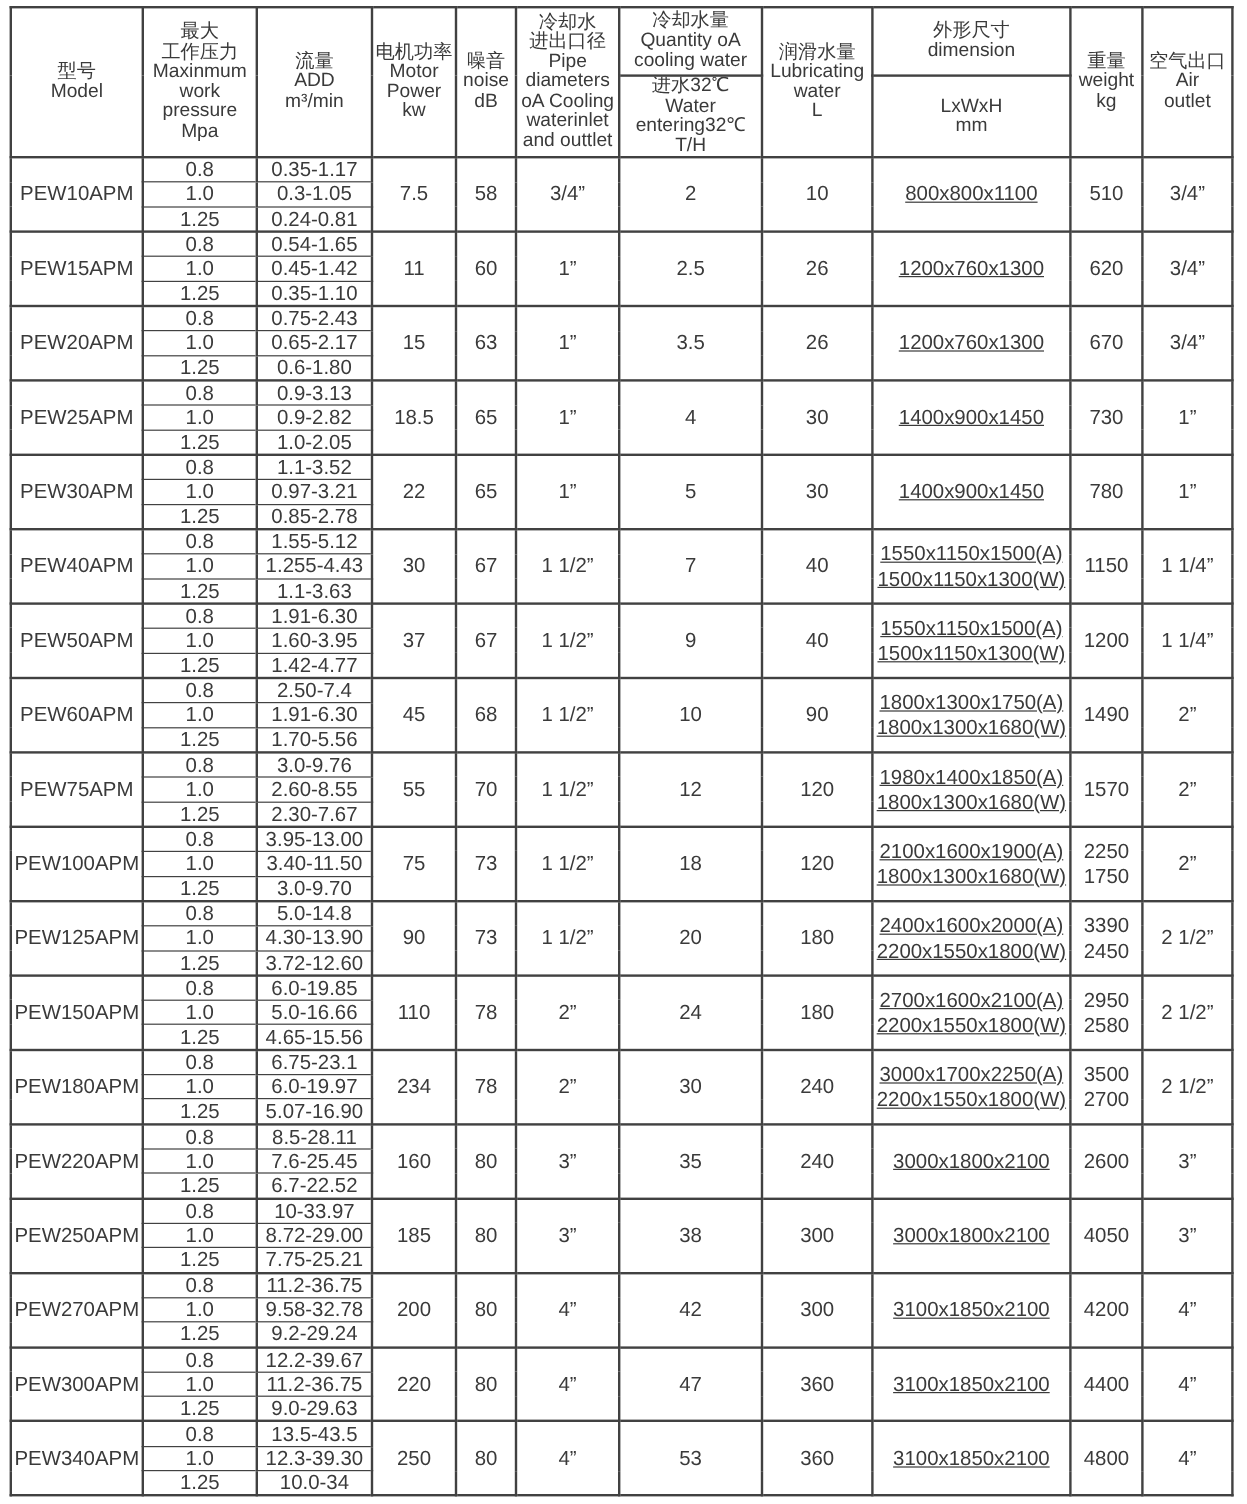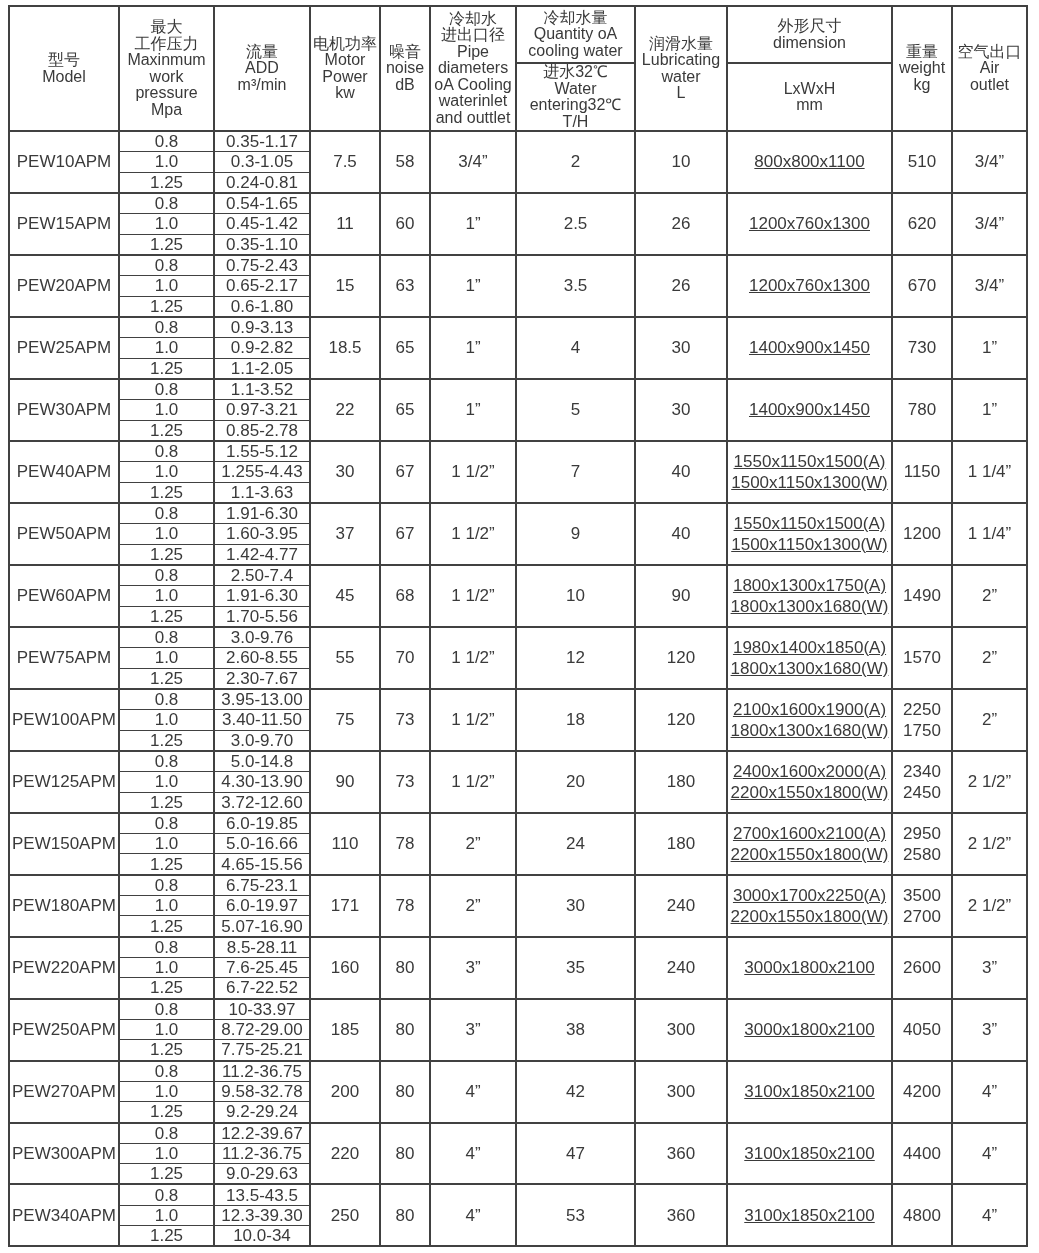--- a/index.html
+++ b/index.html
@@ -191,21 +191,21 @@
           <td class="dimension-cell" rowspan="3">1400x900x1450</td>
           <td class="weight-cell" rowspan="3">730</td>
           <td rowspan="3">1”</td>
         </tr>
         <tr class="sub r1">
           <td class="subcell">1.0</td>
           <td class="subcell">0.9-2.82</td>
         </tr>
         <tr class="sub r2">
           <td class="subcell">1.25</td>
-          <td class="subcell">1.1-2.05</td>
+          <td class="subcell">1.0-2.05</td>
         </tr>
         <tr class="sub r0">
           <td class="model-cell" rowspan="3">PEW30APM</td>
           <td class="subcell">0.8</td>
           <td class="subcell">1.1-3.52</td>
           <td rowspan="3">22</td>
           <td rowspan="3">65</td>
           <td rowspan="3">1”</td>
           <td rowspan="3">5</td>
           <td rowspan="3">30</td>
@@ -336,21 +336,21 @@
           <td class="model-cell" rowspan="3">PEW125APM</td>
           <td class="subcell">0.8</td>
           <td class="subcell">5.0-14.8</td>
           <td rowspan="3">90</td>
           <td rowspan="3">73</td>
           <td rowspan="3">1 1/2”</td>
           <td rowspan="3">20</td>
           <td rowspan="3">180</td>
           <td class="dimension-cell" rowspan="3">2400x1600x2000(A)
 2200x1550x1800(W)</td>
-          <td class="weight-cell" rowspan="3">2340
+          <td class="weight-cell" rowspan="3">3390
 2450</td>
           <td rowspan="3">2 1/2”</td>
         </tr>
         <tr class="sub r1">
           <td class="subcell">1.0</td>
           <td class="subcell">4.30-13.90</td>
         </tr>
         <tr class="sub r2">
           <td class="subcell">1.25</td>
           <td class="subcell">3.72-12.60</td>
@@ -375,21 +375,21 @@
           <td class="subcell">5.0-16.66</td>
         </tr>
         <tr class="sub r2">
           <td class="subcell">1.25</td>
           <td class="subcell">4.65-15.56</td>
         </tr>
         <tr class="sub r0">
           <td class="model-cell" rowspan="3">PEW180APM</td>
           <td class="subcell">0.8</td>
           <td class="subcell">6.75-23.1</td>
-          <td rowspan="3">171</td>
+          <td rowspan="3">234</td>
           <td rowspan="3">78</td>
           <td rowspan="3">2”</td>
           <td rowspan="3">30</td>
           <td rowspan="3">240</td>
           <td class="dimension-cell" rowspan="3">3000x1700x2250(A)
 2200x1550x1800(W)</td>
           <td class="weight-cell" rowspan="3">3500
 2700</td>
           <td rowspan="3">2 1/2”</td>
         </tr>

